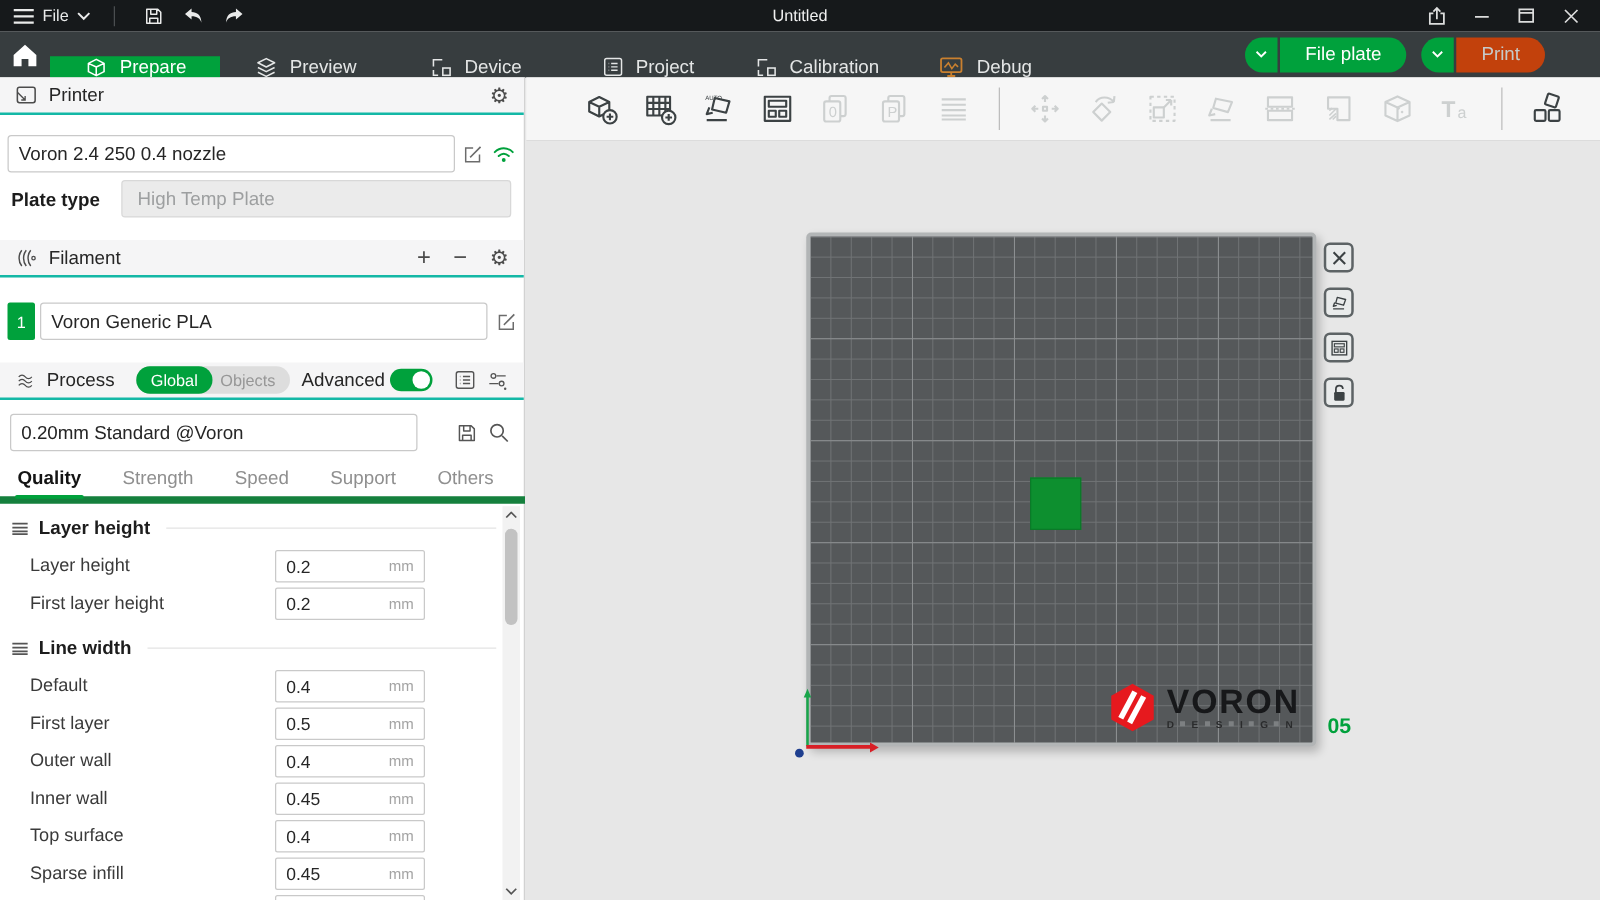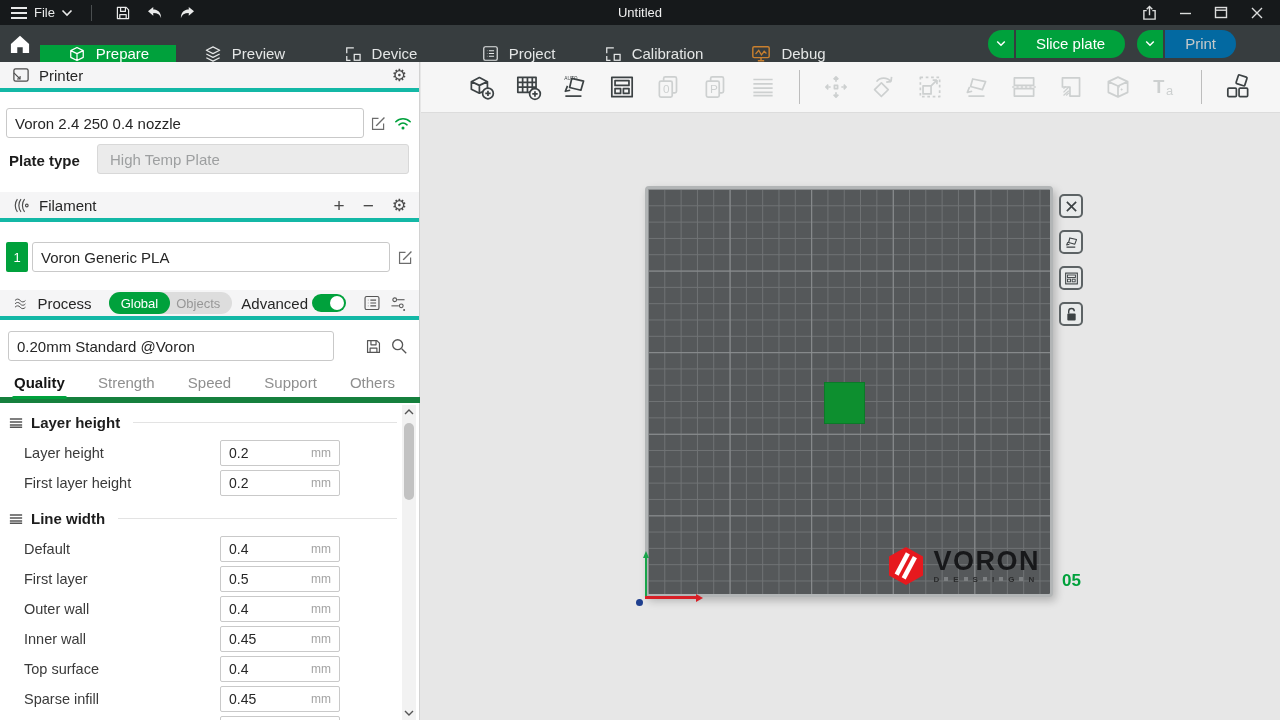--- a/index.html
+++ b/index.html
@@ -23,25 +23,25 @@
   .nav-tab { display:flex; align-items:center; justify-content:center; gap:9px; color:#e4e6e6; font-size:15px; cursor:pointer;margin-top:20px; }
   .nav-tab.active { background:#00a13c; color:#fff; }
   .nav-tab svg { flex:0 0 auto; }
   .w136{width:136px;} .w120{width:120px;} .w150{width:150px;}
   .ml10{margin-left:10px;}
   .nav-actions { margin-left:auto; display:flex; align-items:center; gap:12px; padding-right:44px; }
   .btn-group { display:flex; align-items:center; height:28px; }
   .bg-chev { width:26px; height:28px; background:#00a13c; border-radius:14px 0 0 14px; display:flex; align-items:center; justify-content:center; margin-right:2px; cursor:pointer; }
   .bg-main { height:28px; padding:0 20px; display:flex; align-items:center; font-size:15px; border-radius:0 14px 14px 0; cursor:pointer; }
   .bg-main.green { background:#00a13c; color:#fff; }
-  .bg-main.gray { background:#0369a1; color:#c6caca; }
+  .bg-main.gray { background:#c2410c; color:#c6caca; }
 
   
   .sidebar { position:absolute; top:62px; left:0; width:420px; height:658px; background:#fff; border-right:1px solid #d2d2d2; }
-  .sec-header { position:absolute; left:0; width:419px; height:30px; background:#f5f5f6; border-bottom:4px solid #14b8a6; display:flex; align-items:center; gap:9px; padding:0 12px; }
+  .sec-header { position:absolute; left:0; width:419px; height:30px; background:#f5f5f6; border-bottom:2px solid #14b8a6; display:flex; align-items:center; gap:9px; padding:0 12px; }
   .sec-title { font-size:15px; color:#262626; }
   .hdr-actions { margin-left:auto; display:flex; align-items:center; gap:18px; }
   .pm { font-size:19px; color:#4a4a4a; line-height:1; cursor:pointer; }
   .gear { font-size:17px; color:#4c4c4c; cursor:pointer; line-height:1; }
 
   .combo { position:absolute; left:6px; width:358px; height:30px; border:1px solid #c9c9c9; border-radius:3px; background:#fff; display:flex; align-items:center; padding:0 8px; font-size:15px; color:#262626; cursor:pointer; }
   .icon-after { position:absolute; display:flex; align-items:center; justify-content:center; width:22px; height:22px; cursor:pointer; }
 
   .plate-row-label { position:absolute; left:9px; font-size:15px; color:#1c1c1c; font-weight:bold; }
   .plate-input { position:absolute; left:97px; width:312px; height:30px; background:#ebebeb; border:1px solid #d8d8d8; border-radius:3px; display:flex; align-items:center; padding:0 12px; font-size:15px; color:#9d9fa0; }
@@ -223,21 +223,21 @@
         </svg>
       <span>Debug</span>
     </div>
     <div class="nav-actions">
       <div class="btn-group">
         <div class="bg-chev">
           <svg width="10" height="7" viewBox="0 0 12 8">
               <path d="M1.5 1.5 L6 6 L10.5 1.5" stroke="#fff" stroke-width="1.8" fill="none"></path>
             </svg>
         </div>
-        <div class="bg-main green">Slice plate</div>
+        <div class="bg-main green">File plate</div>
       </div>
       <div class="btn-group">
         <div class="bg-chev">
           <svg width="10" height="7" viewBox="0 0 12 8">
               <path d="M1.5 1.5 L6 6 L10.5 1.5" stroke="#fff" stroke-width="1.8" fill="none"></path>
             </svg>
         </div>
         <div class="bg-main gray">Print</div>
       </div>
     </div>

